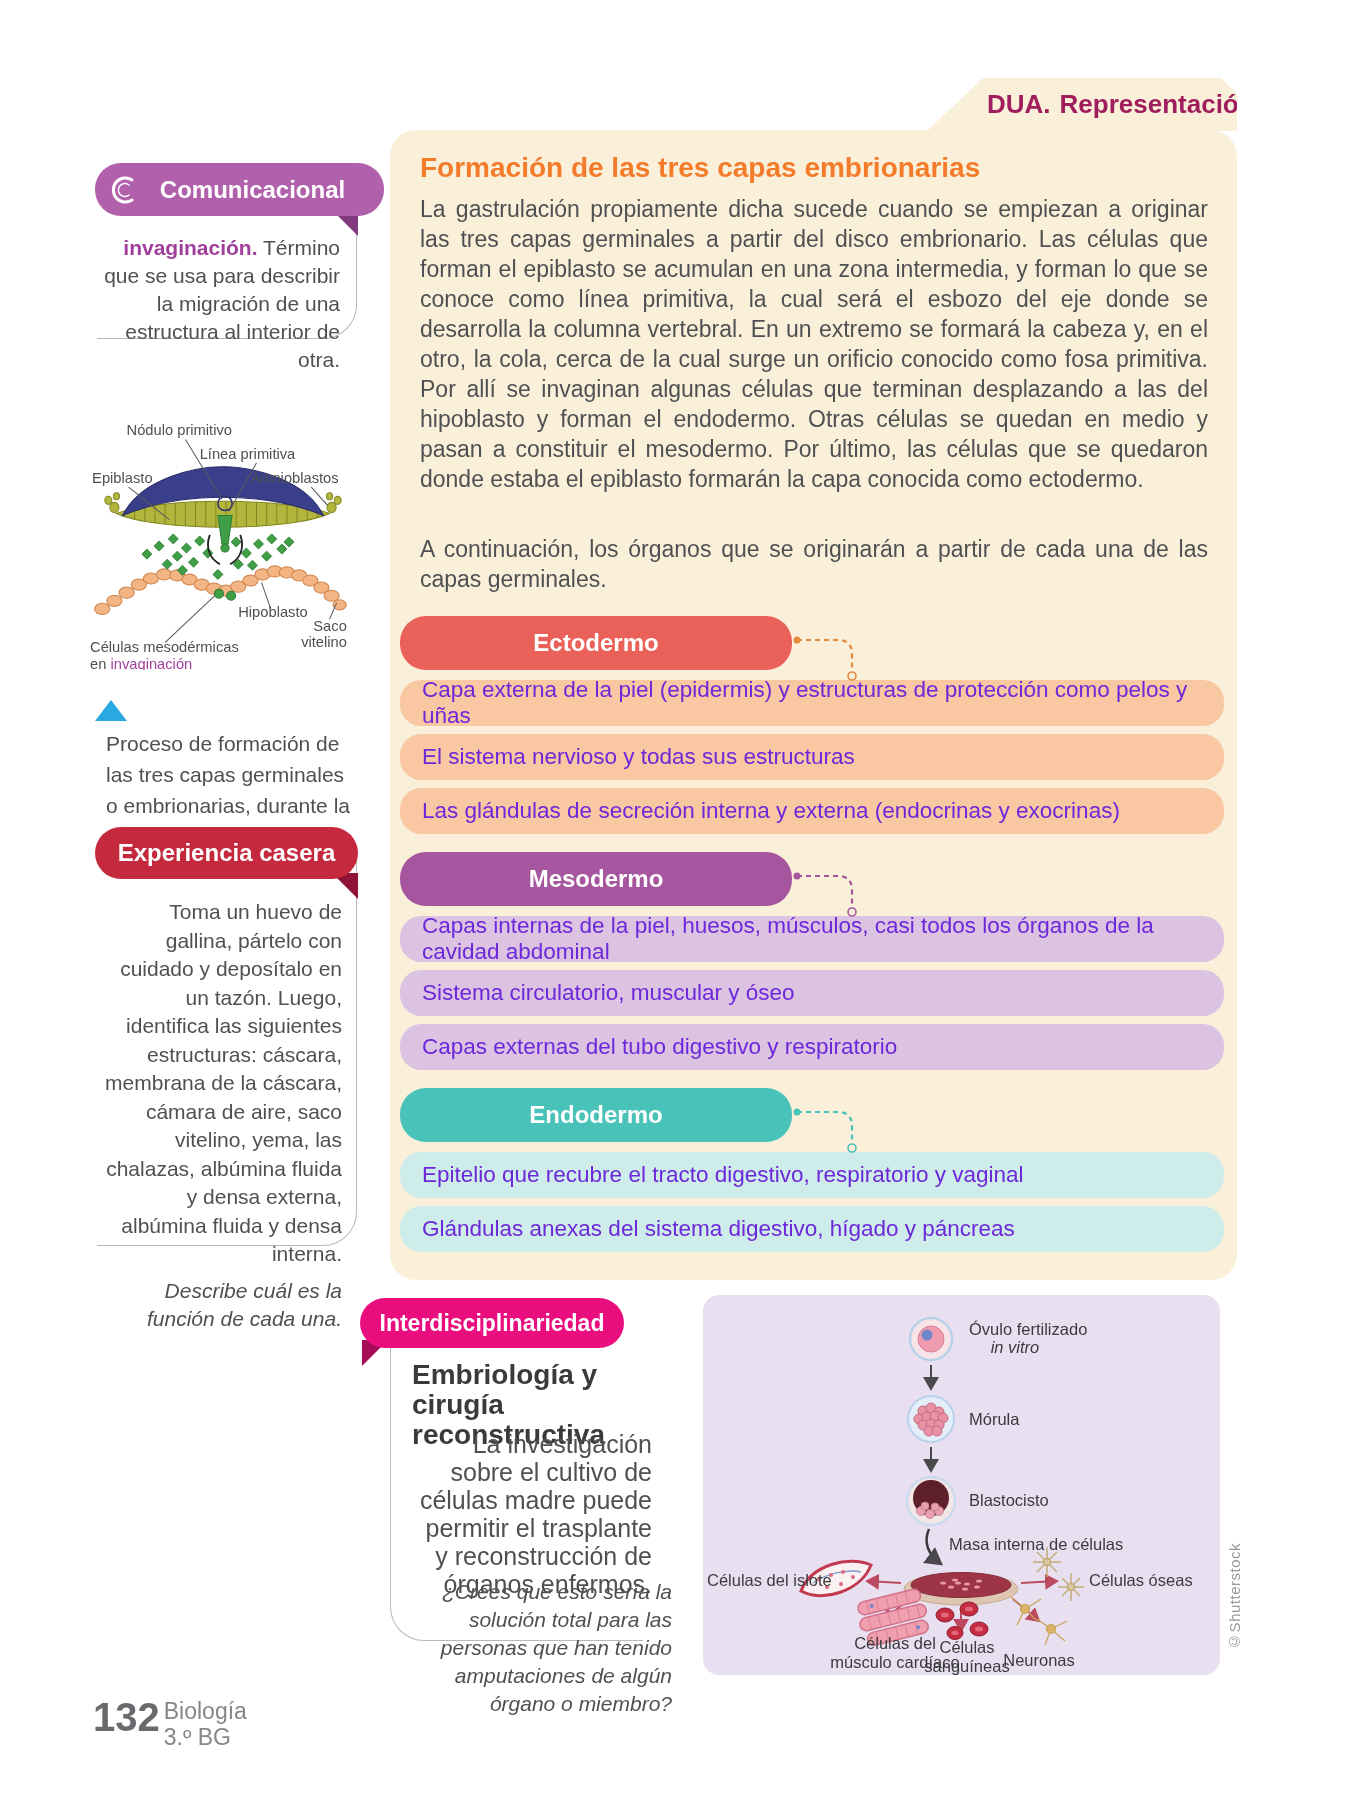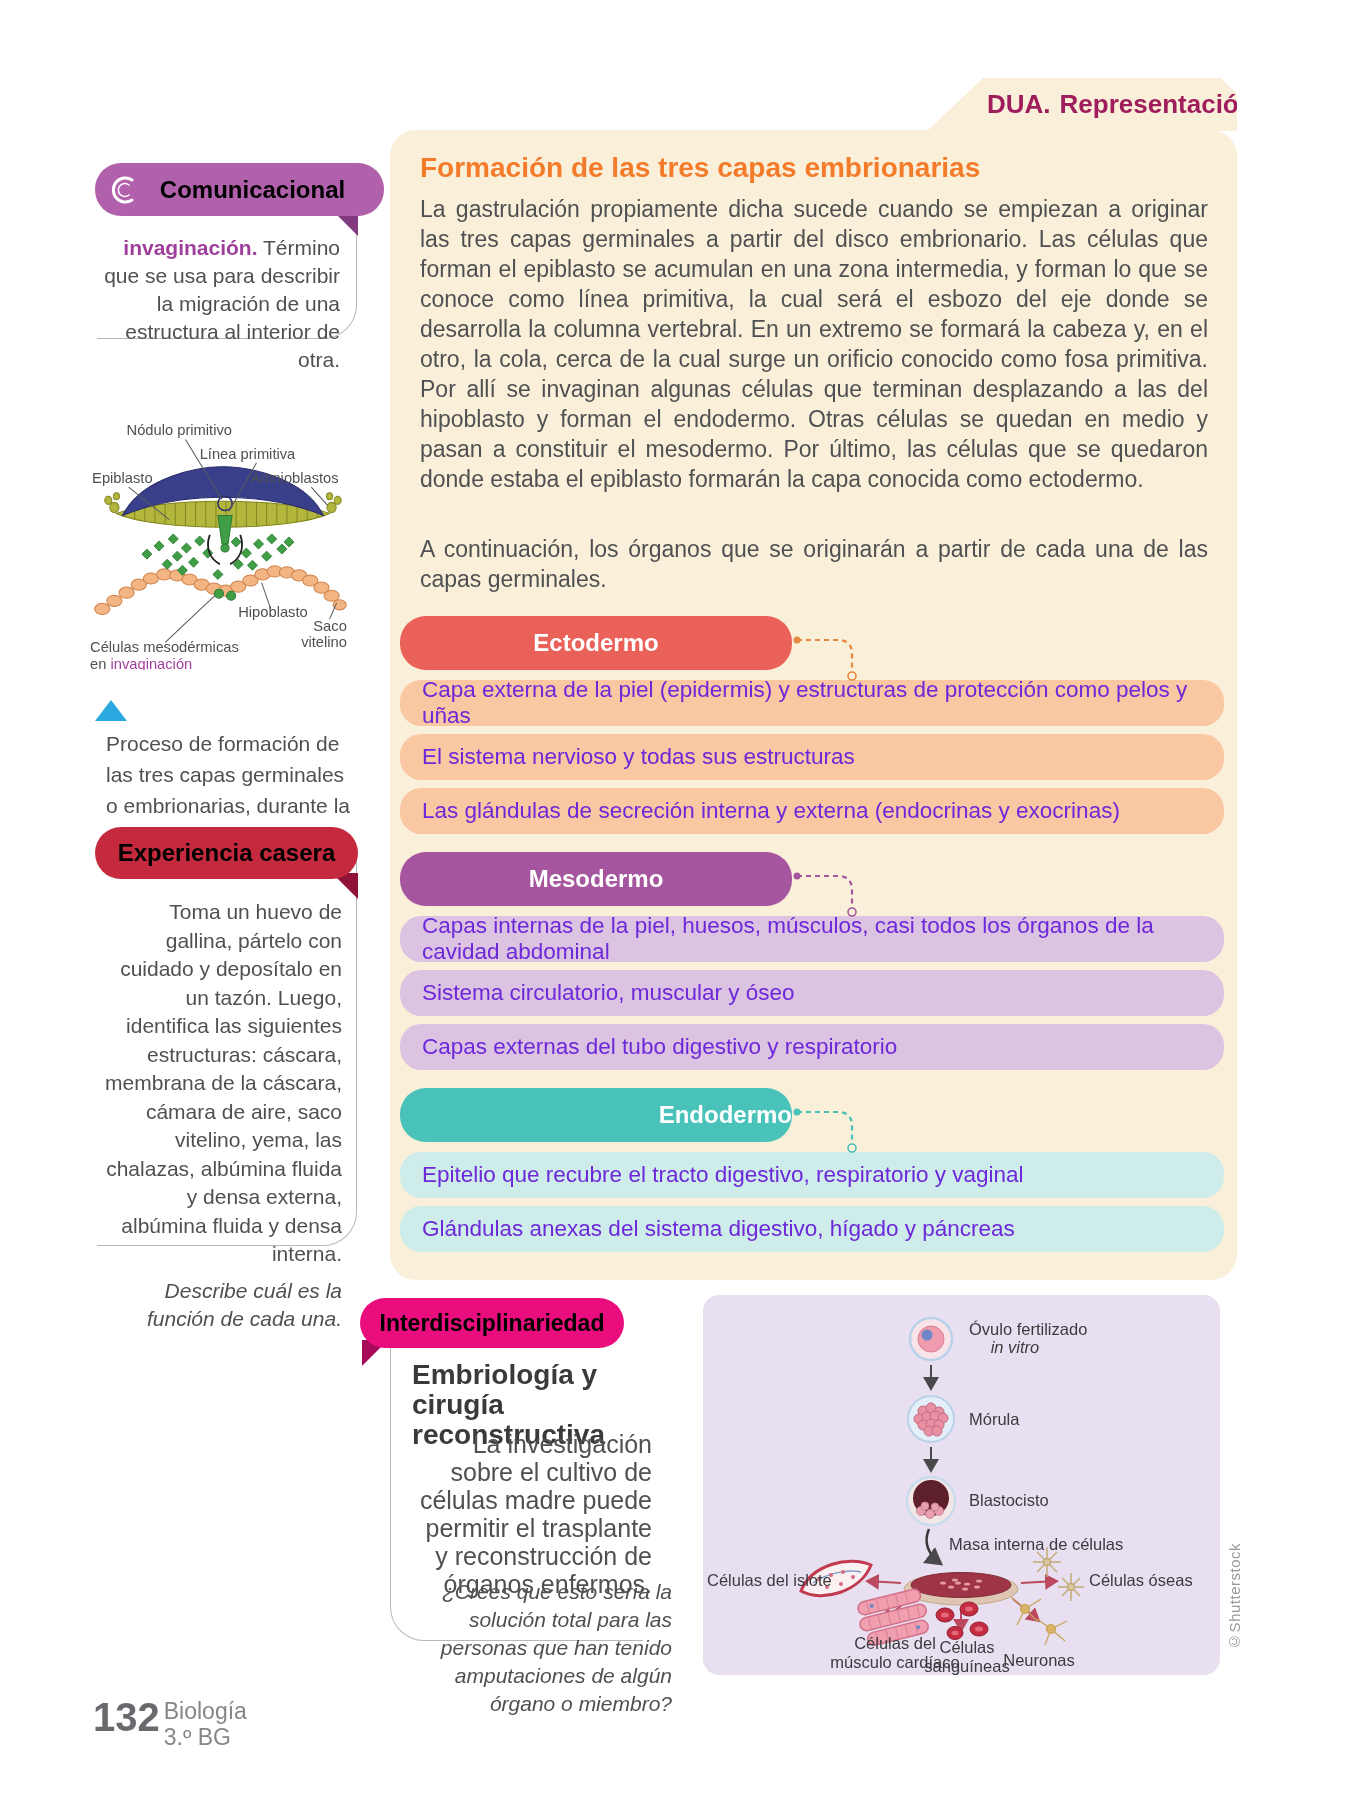--- a/index.html
+++ b/index.html
@@ -2,21 +2,21 @@
 <html><head>
 <meta charset="utf-8">
 <style>
   html,body{margin:0;padding:0;background:#ffffff;}
   .page{position:relative;width:1350px;height:1800px;background:#fff;overflow:hidden;
         font-family:"Liberation Sans",sans-serif;color:#4f5052;padding-left:8px;}
   .abs{position:absolute;}
 
   
   .badge{position:absolute;display:flex;align-items:center;justify-content:center;
-         color:#000000;font-weight:bold;font-size:24px;border-radius:26px;z-index:3;}
+         color:#ffffff;font-weight:bold;font-size:24px;border-radius:26px;z-index:3;}
   .fold{position:absolute;width:0;height:0;z-index:2;}
   .bubble{position:absolute;z-index:1;}
   .bubble.right{border-right:1.5px solid #b7b8ba;border-bottom:1.5px solid #b7b8ba;
                 border-bottom-right-radius:34px;}
   .bubble.left{border-left:1.5px solid #b7b8ba;border-bottom:1.5px solid #b7b8ba;
                border-bottom-left-radius:34px;}
 
   .comm-badge{left:95px;top:163px;width:263px;height:53px;background:#b161ac;padding-left:26px;}
   .comm-fold{left:332px;top:210px;border-top:26px solid #81397f;border-left:26px solid transparent;}
   .comm-bubble{left:97px;top:190px;width:259px;height:148px;}
@@ -58,21 +58,21 @@
   .sections{position:absolute;left:10px;top:486px;width:824px;}
   .section{margin-bottom:18px;}
   .pill{position:relative;width:392px;height:54px;border-radius:26px;display:flex;align-items:center;
         justify-content:center;color:#fff;font-size:24px;font-weight:bold;margin-bottom:10px;}
   .pill svg{position:absolute;left:100%;top:14px;}
   .row{height:46px;border-radius:21px;display:flex;align-items:center;padding-left:22px;
        font-size:22.5px;color:#6d28d9;margin-bottom:8px;box-sizing:border-box;}
   .row:last-child{margin-bottom:0;}
   .pill.ecto{background:#e96159;} .row.ecto{background:#f9c7a2;}
   .pill.meso{background:#a6569f;} .row.meso{background:#dcc3e2;}
-  .pill.endo{background:#49c2b9;justify-content:flex-end;} .row.endo{background:#cdecea;}
+  .pill.endo{background:#49c2b9;} .row.endo{background:#cdecea;}
 
   
   .lav{left:703px;top:1295px;width:517px;height:380px;background:#e8e0f1;border-radius:16px;}
   .credit{left:1226px;top:1543px;writing-mode:vertical-rl;transform:rotate(180deg);
           font-size:15px;color:#98989a;letter-spacing:.5px;}
 
   
   .footer{left:93px;top:1698px;display:flex;align-items:flex-start;gap:4px;}
   .pagenum{font-size:40px;font-weight:800;color:#696a6d;line-height:38px;}
   .booklbl{font-size:23px;color:#85868a;line-height:26px;}

